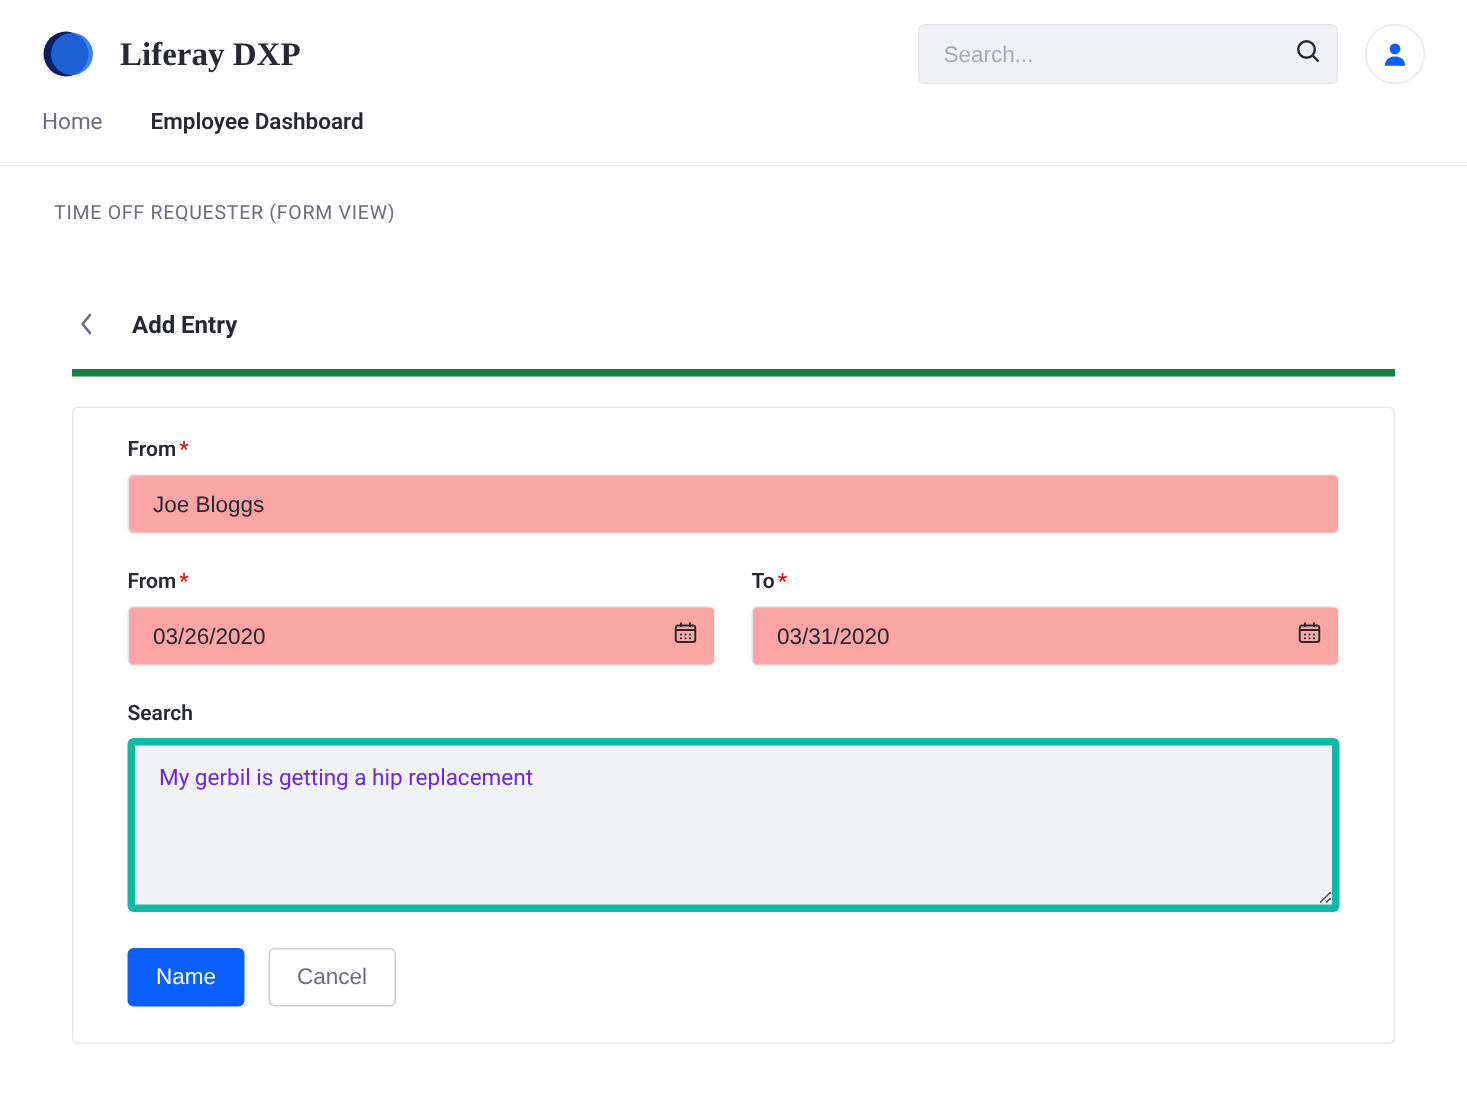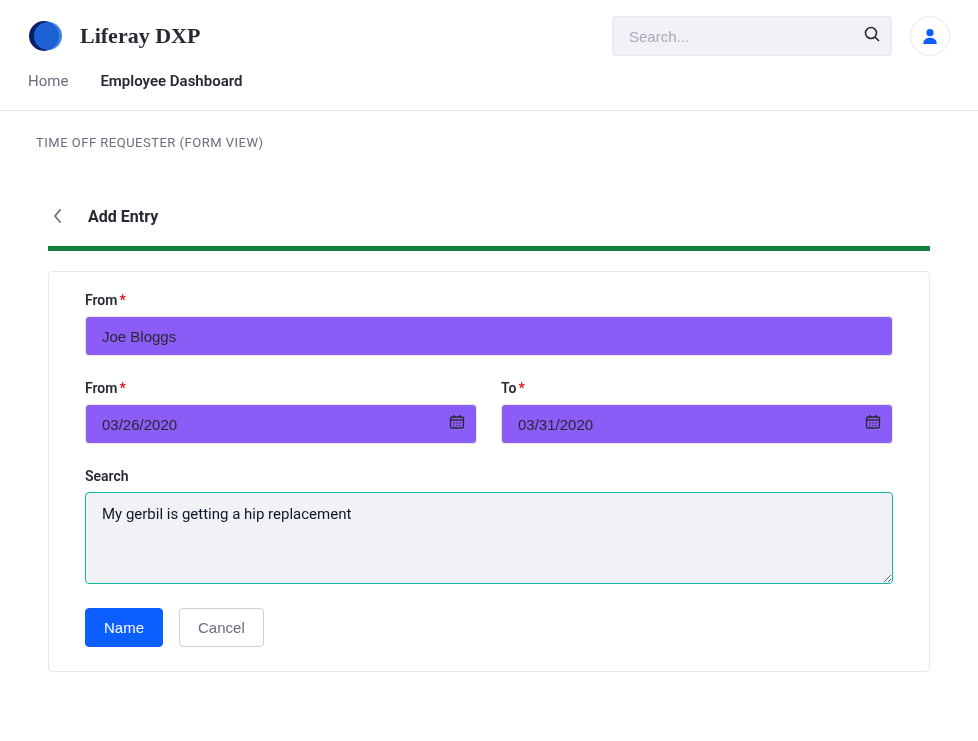--- a/index.html
+++ b/index.html
@@ -145,21 +145,21 @@
       color: #272833;
       margin-bottom: 8px;
     }
     .required-mark {
       color: #da1414;
       margin-left: 2px;
     }
     .form-input {
       width: 100%;
       height: 40px;
-      background: #8b5cf6;
+      background: #fca5a5;
       border: 1px solid #e7e7ed;
       border-radius: 4px;
       padding: 0 16px;
       font-size: 15px;
       color: #272833;
     }
     .date-wrapper {
       position: relative;
     }
     .date-input {
@@ -167,27 +167,27 @@
     }
     .calendar-icon {
       position: absolute;
       right: 12px;
       top: 50%;
       transform: translateY(-50%);
       cursor: pointer;
     }
     .form-textarea {
       width: 100%;
-      height: 92px;
+      height: 116px;
       background: #f1f2f5;
-      border: 1px solid #14b8a6;
+      border: 5px solid #14b8a6;
       border-radius: 4px;
       padding: 12px 16px;
       font-size: 15px;
-      color: #0f172a;
+      color: #6d28d9;
       font-family: inherit;
       resize: both;
     }
     .form-actions {
       display: flex;
       gap: 16px;
       margin-top: 20px;
     }
     .btn {
       padding: 10px 18px;

